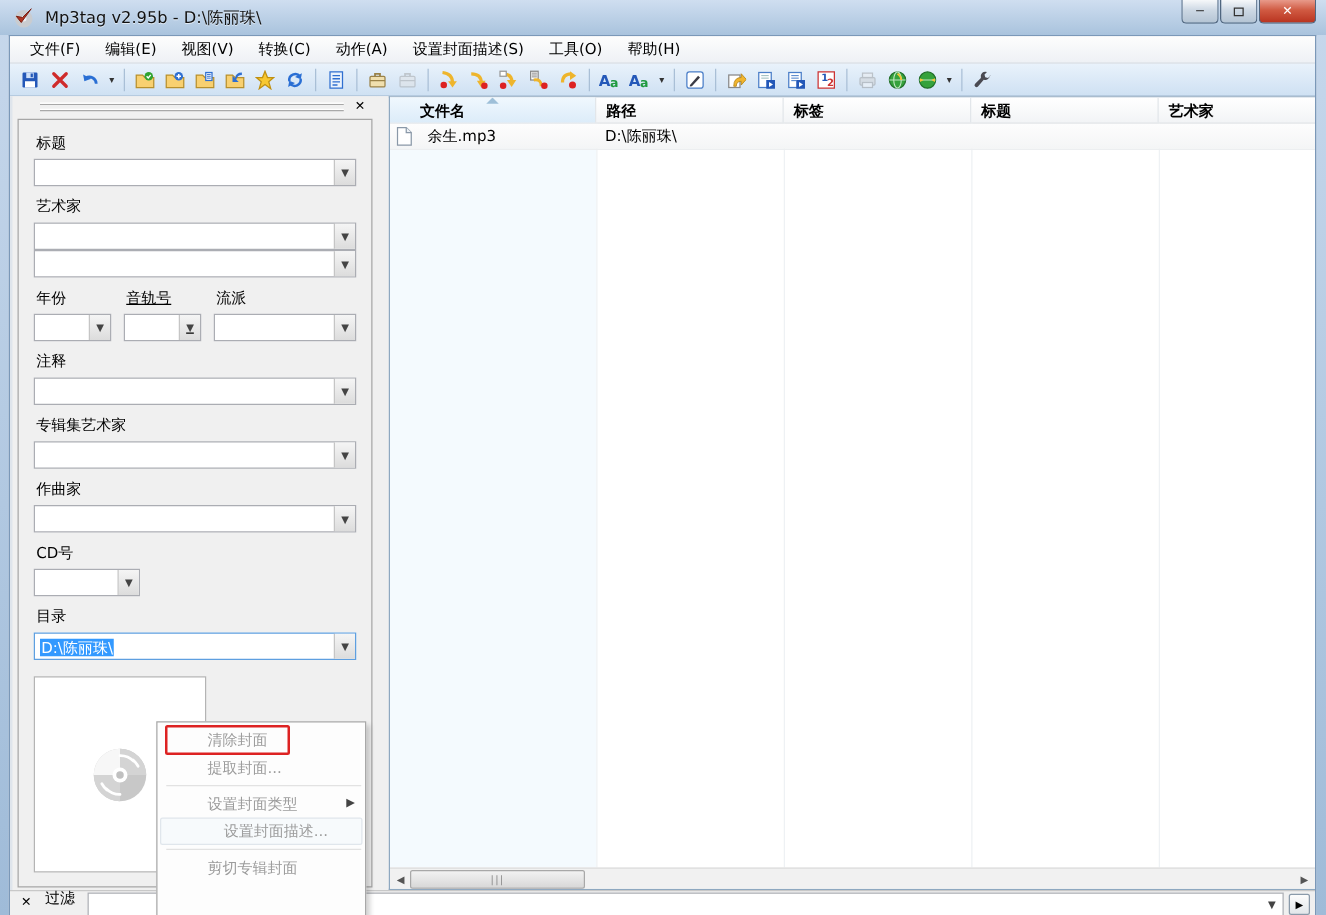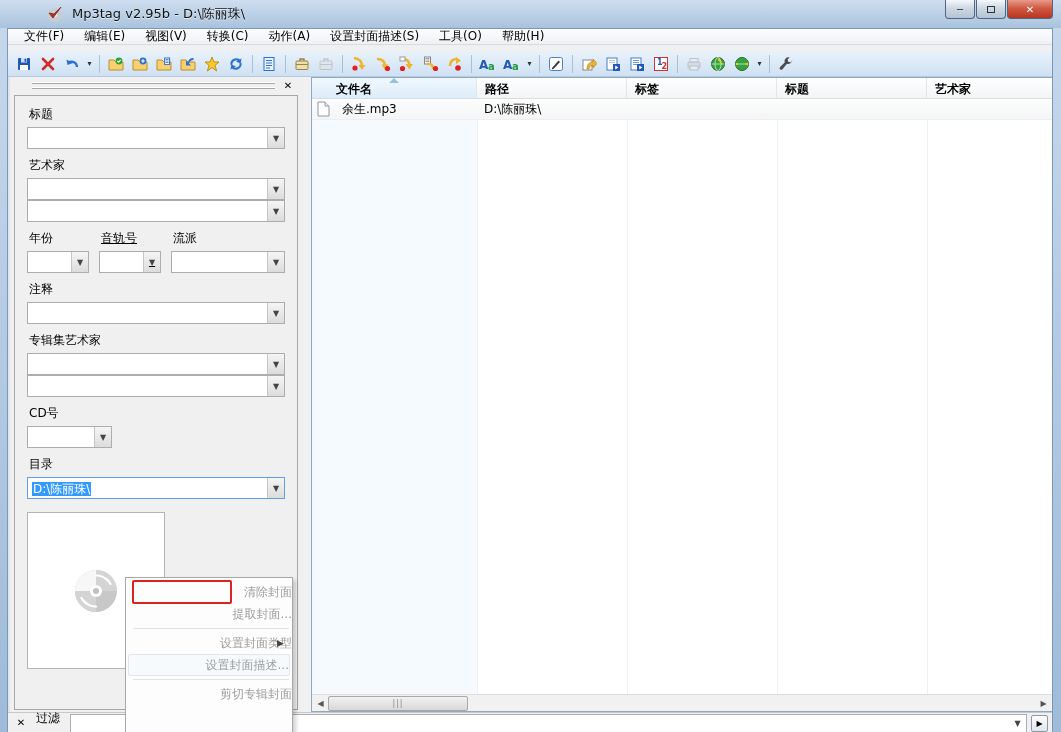--- a/index.html
+++ b/index.html
@@ -4,38 +4,38 @@
 <style>
   * { margin:0; padding:0; box-sizing:border-box; }
   html,body { width:1061px; height:732px; overflow:hidden;
     font-family:"DejaVu Sans","Liberation Sans",sans-serif; font-size:12px; color:#000; }
   body { background:#5f82ab; position:relative; }
 
   
   #frame { position:absolute; inset:0;
     background:linear-gradient(#c7d8ec,#9fbbd8); }
   #titlebar { position:absolute; left:0; top:0; right:0; height:28px;
-    display:flex; align-items:center; background:linear-gradient(#cfdef0,#a9c3dd);padding-left:36px; }
+    display:flex; align-items:center; background:linear-gradient(#cfdef0,#a9c3dd); }
   #app-icon { margin-left:10px; width:18px; height:18px; }
   #title-text { margin-left:8px; font-size:13px; color:#111; text-shadow:0 1px 0 rgba(255,255,255,.6); }
   #win-controls { position:absolute; right:8px; top:0; display:flex; }
   .winbtn { height:19px; border:1px solid #50667f; border-top:none;
     display:flex; align-items:center; justify-content:center;
     font-size:10px; color:#333; background:linear-gradient(#f6f8fa,#cdd8e4 45%,#b4c4d4);
     border-radius:0 0 4px 4px; margin-left:1px; cursor:pointer; }
   .winbtn.min,.winbtn.max { width:30px; }
   .winbtn.close { width:46px; background:linear-gradient(#eda globe,#c64); }
   .winbtn.close { background:linear-gradient(#e89a8a,#d05a42 45%,#b93420); color:#fff; font-weight:bold; }
   .winbtn .sq { width:8px; height:7px; border:1px solid #333; }
 
   #client { position:absolute; left:7px; top:28px; width:1046px; height:704px;
     background:#f0f0f0; border:1px solid #7b98b8; border-bottom:none; }
 
   
-  #menubar { position:absolute; left:0; top:0; right:0; height:16px;
+  #menubar { position:absolute; left:0; top:0; right:0; height:22px;
     background:linear-gradient(#fdfdfd,#eef1f5); border-bottom:1px solid #d5dce4;
     display:flex; align-items:center; padding-left:6px; }
   .menu-item { padding:2px 10px; cursor:default; }
 
   
   #toolbar { position:absolute; left:0; top:22px; right:0; height:26px;
     background:linear-gradient(#e9f2fb,#cfe1f3); border-bottom:1px solid #b6cbe0;
     display:flex; align-items:center; padding-left:4px; }
   .tbtn { width:24px; height:22px; display:flex; align-items:center; justify-content:center;
     border:1px solid transparent; border-radius:2px; cursor:pointer; }
@@ -107,21 +107,21 @@
   #filter-label { margin:0 10px 9px 8px; }
   #filter-input { flex:1; height:20px; margin-top:2px; }
   #filter-go { width:17px; height:17px; border:1px solid #8a9aaa; border-radius:2px; margin:2px 4px 0 4px;
     background:linear-gradient(#fcfcfc,#e2e6ea); font-size:8px; display:flex; align-items:center; justify-content:center; cursor:pointer; }
 
   
   #context-menu { position:absolute; left:125px; top:577px; width:168px; height:162px;
     background:#fdfdfd; border:1px solid #a8a8a8; box-shadow:3px 3px 4px rgba(0,0,0,.18);
     padding-top:3px; z-index:50; }
   .cm-item { position:relative; height:22px; line-height:22px; padding-left:40px; cursor:pointer; white-space:nowrap; }
-  .cm-item.disabled { color:#9c9c9c; cursor:default;text-align:right; }
+  .cm-item.disabled { color:#9c9c9c; cursor:default; }
   .cm-item.hovered { border:1px solid #e0e6ec; border-radius:2px; margin:0 2px; padding-left:50px; line-height:20px; background:#f7fafc; }
   .cm-sep { height:1px; background:#e2e2e2; margin:3px 3px 3px 7px; }
   .cm-sub { position:absolute; right:8px; top:0; font-size:9px; color:#444; }
   #annotation-box { position:absolute; left:6px; top:2px; width:100px; height:24px;
     border:2px solid #dd2222; border-radius:2px; pointer-events:none; }
 
   svg { display:block; }
 </style>
 </head>
 <body>
@@ -426,20 +426,21 @@
           <span class="val"></span>
           <span class="btn">▼</span>
         </div>
 
         <div class="field-label">专辑集艺术家</div>
         <div class="combo">
           <span class="val"></span>
           <span class="btn">▼</span>
         </div>
 
+        <div class="field-label">作曲家</div>
         <div class="combo">
           <span class="val"></span>
           <span class="btn">▼</span>
         </div>
 
         <div class="field-label">CD号</div>
         <div class="combo" style="width:85px">
           <span class="val"></span>
           <span class="btn">▼</span>
         </div>

